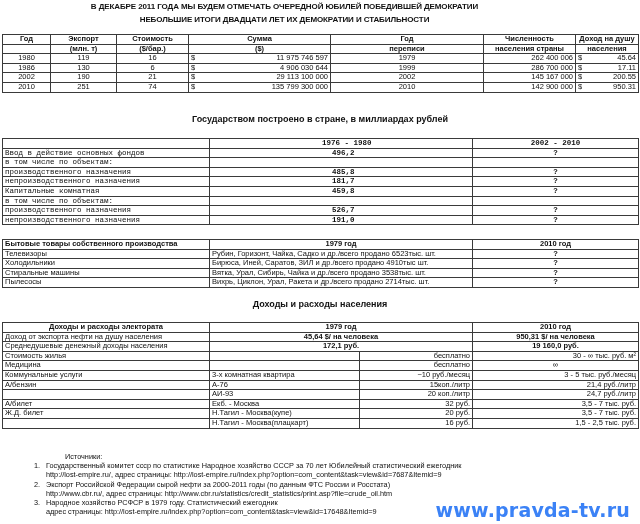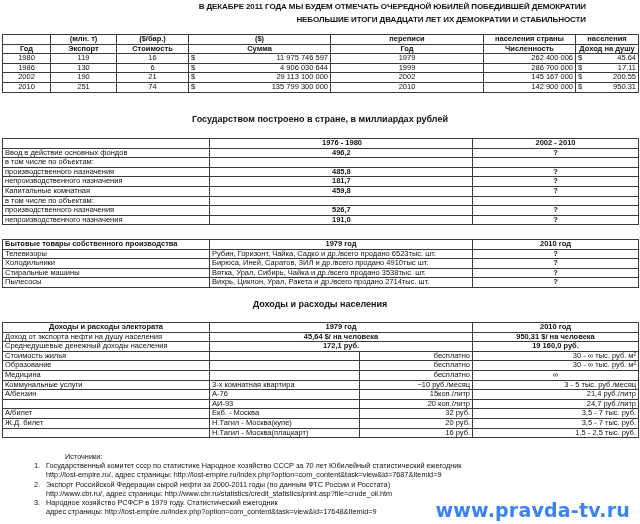--- a/index.html
+++ b/index.html
@@ -1,18 +1,18 @@
 <!DOCTYPE html>
 <html><head>
 <meta charset="utf-8">
 <style>
   html, body { margin:0; padding:0; background:#ffffff; }
   body { width:640px; height:524px; position:relative; overflow:hidden;
          font-family:"Liberation Sans", "DejaVu Sans", sans-serif; color:#111; font-size:7.5px; }
-  .title1, .title2 { position:absolute; left:0; width:569px; text-align:right; font-weight:bold; font-size:8px; letter-spacing:-0.1px;padding-left:17px; }
+  .title1, .title2 { position:absolute; left:0; width:569px; text-align:center; font-weight:bold; font-size:8px; letter-spacing:-0.1px; }
   .title1 { top:2px; }
   .title2 { top:15px; }
   table { border-collapse:collapse; position:absolute; table-layout:fixed; }
   td { border:1px solid #3a3a3a; padding:0 2px; height:8.6px; line-height:8.6px; font-size:7.5px; white-space:nowrap; overflow:hidden; }
   .b { font-weight:bold; }
   .c { text-align:center; }
   .r { text-align:right; }
   .nob-r { border-right:none; }
   .nob-l { border-left:none; }
   .section-title { position:absolute; left:0; width:640px; text-align:center; font-weight:bold; font-size:9px; }
@@ -35,38 +35,38 @@
       <col style="width:72px">
     <col style="width:32px">
       <col style="width:110px">
       <col style="width:153px">
     <col style="width:92px">
       <col style="width:14px">
       <col style="width:49px">
   </colgroup>
   <tbody>
       <tr>
+    <td class="b c">Год</td>
+    <td class="b c">Экспорт</td>
+    <td class="b c">Стоимость</td>
+    <td class="b c" colspan="2">Сумма</td>
+    <td class="b c">Год</td>
+    <td class="b c">Численность</td>
+    <td class="b c" colspan="2">Доход на душу</td>
+  </tr>
+  <tr>
     <td class="b c"></td>
     <td class="b c">(млн. т)</td>
     <td class="b c">($/бар.)</td>
     <td class="b c" colspan="2">($)</td>
     <td class="b c">переписи</td>
     <td class="b c">населения страны</td>
     <td class="b c" colspan="2">населения</td>
   </tr>
   <tr>
-    <td class="b c">Год</td>
-    <td class="b c">Экспорт</td>
-    <td class="b c">Стоимость</td>
-    <td class="b c" colspan="2">Сумма</td>
-    <td class="b c">Год</td>
-    <td class="b c">Численность</td>
-    <td class="b c" colspan="2">Доход на душу</td>
-  </tr>
-  <tr>
     <td class="c">1980</td>
     <td class="c">119</td>
     <td class="c">16</td>
     <td class="nob-r">$</td>
     <td class="r nob-l">11 975 746 597</td>
     <td class="c">1979</td>
     <td class="r">262 400 006</td>
     <td class="nob-r">$</td>
     <td class="r nob-l">45.64</td>
   </tr>
@@ -101,21 +101,21 @@
     <td class="c">2010</td>
     <td class="r">142 900 000</td>
     <td class="nob-r">$</td>
     <td class="r nob-l">950.31</td>
   </tr>
 </tbody>
   </table>
 
 <div class="section-title" style="top:114px;">Государством построено в стране, в миллиардах рублей</div>
 
-<table style="left:2px; top:138px; width:636px;">
+<table style="left:2px; top:138px; width:636px;font-family:Liberation Mono, monospace;">
   <colgroup>
       <col style="width:207px">
       <col style="width:263px">
       <col style="width:166px">
     </colgroup>
   <tbody>
       <tr>
     <td></td>
     <td class="b" style="padding-left:112px">1976 - 1980</td>
     <td class="b c">2002 - 2010</td>
@@ -218,26 +218,20 @@
     <td class="b c" colspan="2">45,64 $/ на человека</td>
     <td class="b c">950,31 $/ на человека</td>
   </tr>
   <tr>
     <td>Среднедушевые денежный доходы населения</td>
     <td class="b c" colspan="2">172,1 руб.</td>
     <td class="b c">19 160,0 руб.</td>
   </tr>
   <tr>
     <td>Стоимость жилья</td>
-    <td></td>
-    <td class="r">бесплатно</td>
-    <td class="r">30 - ∞ тыс. руб. м²</td>
-  </tr>
-  <tr>
-    <td>Образование</td>
     <td></td>
     <td class="r">бесплатно</td>
     <td class="r">30 - ∞ тыс. руб. м²</td>
   </tr>
   <tr>
     <td>Медицина</td>
     <td></td>
     <td class="r">бесплатно</td>
     <td class="c">∞</td>
   </tr>

